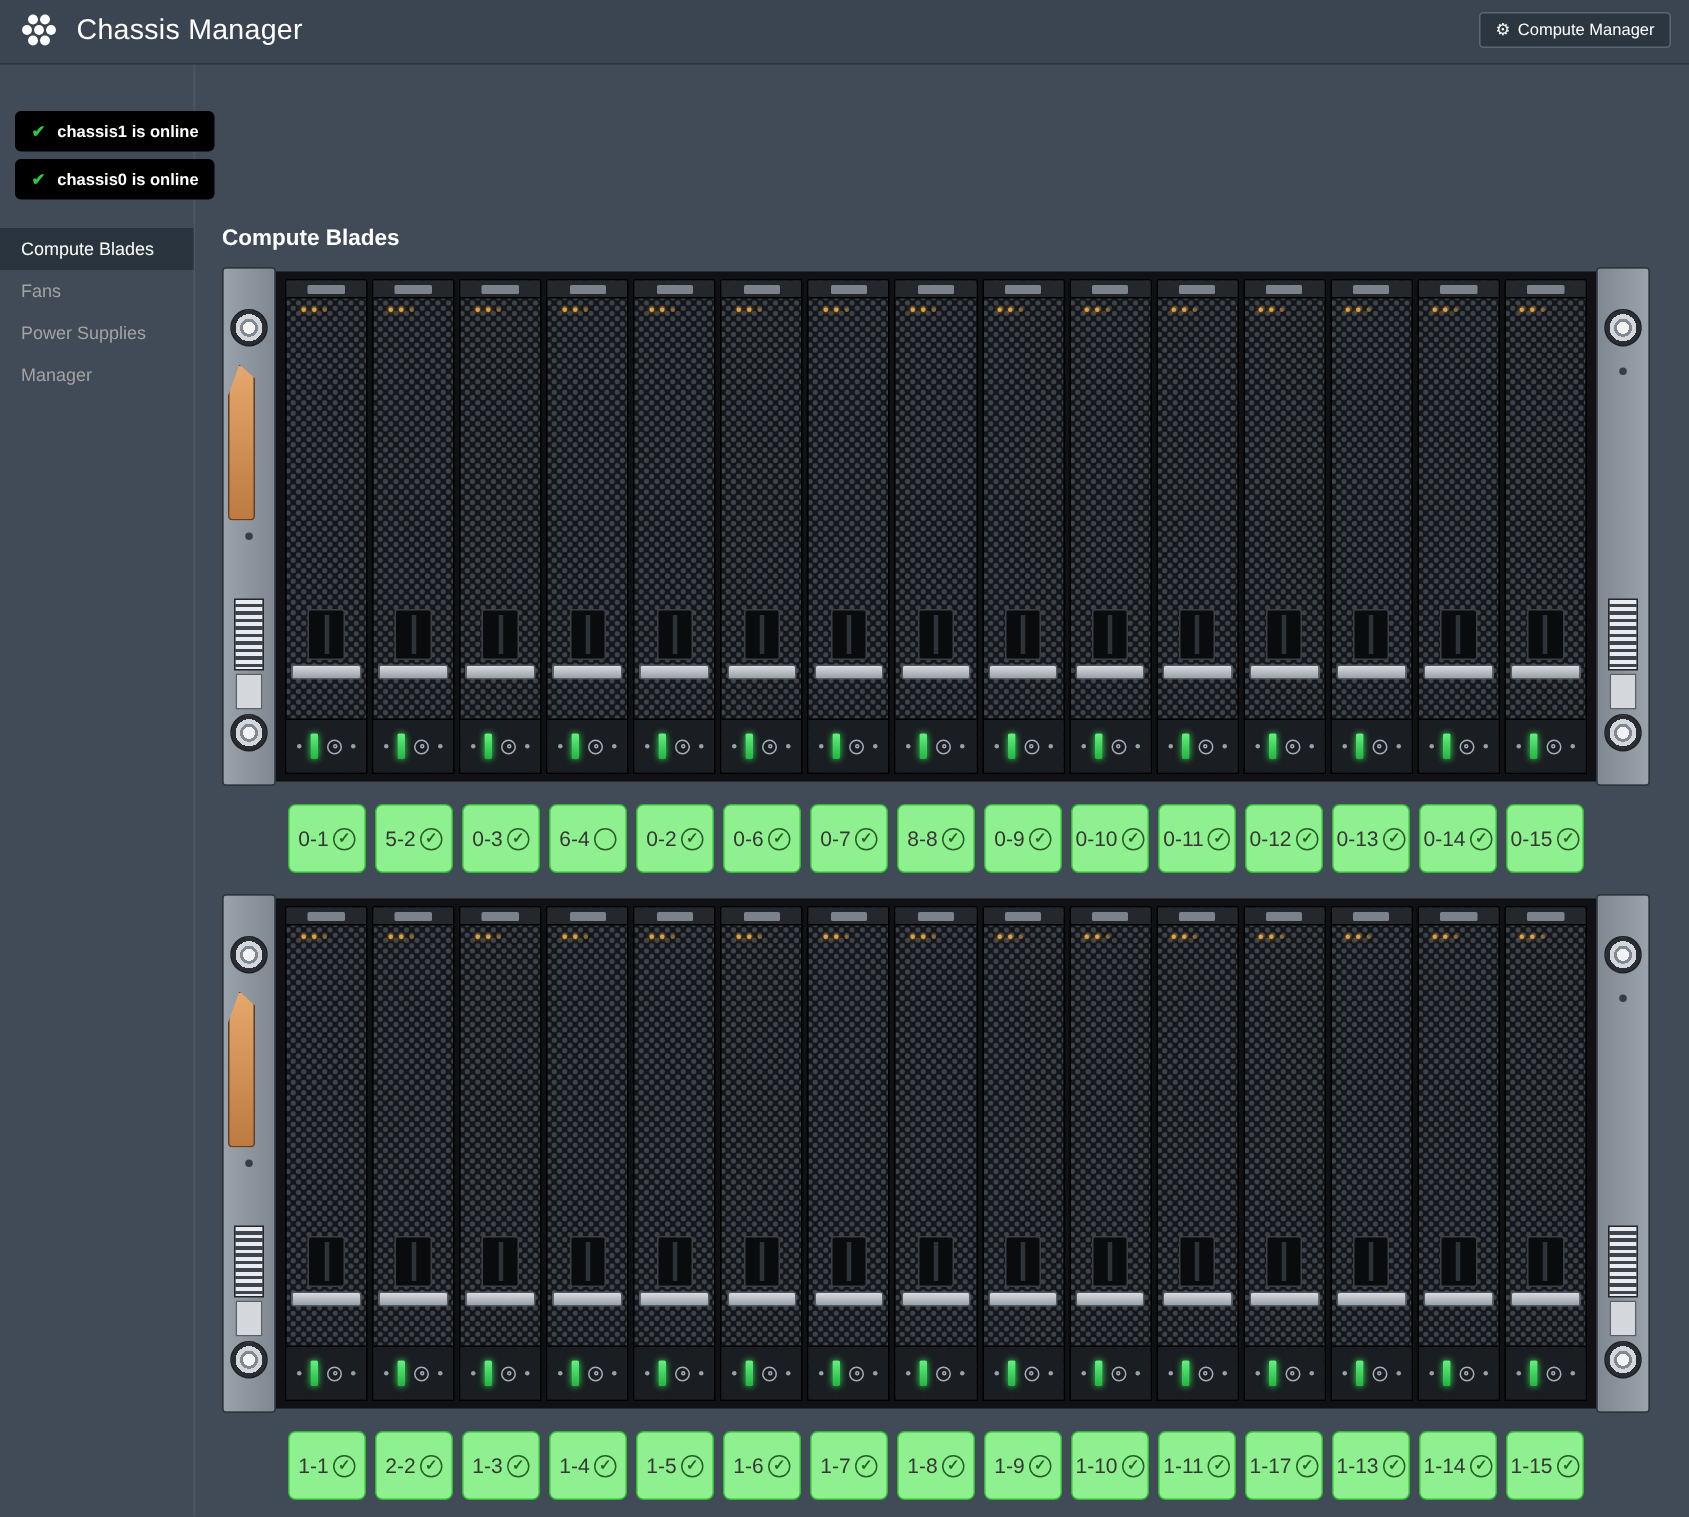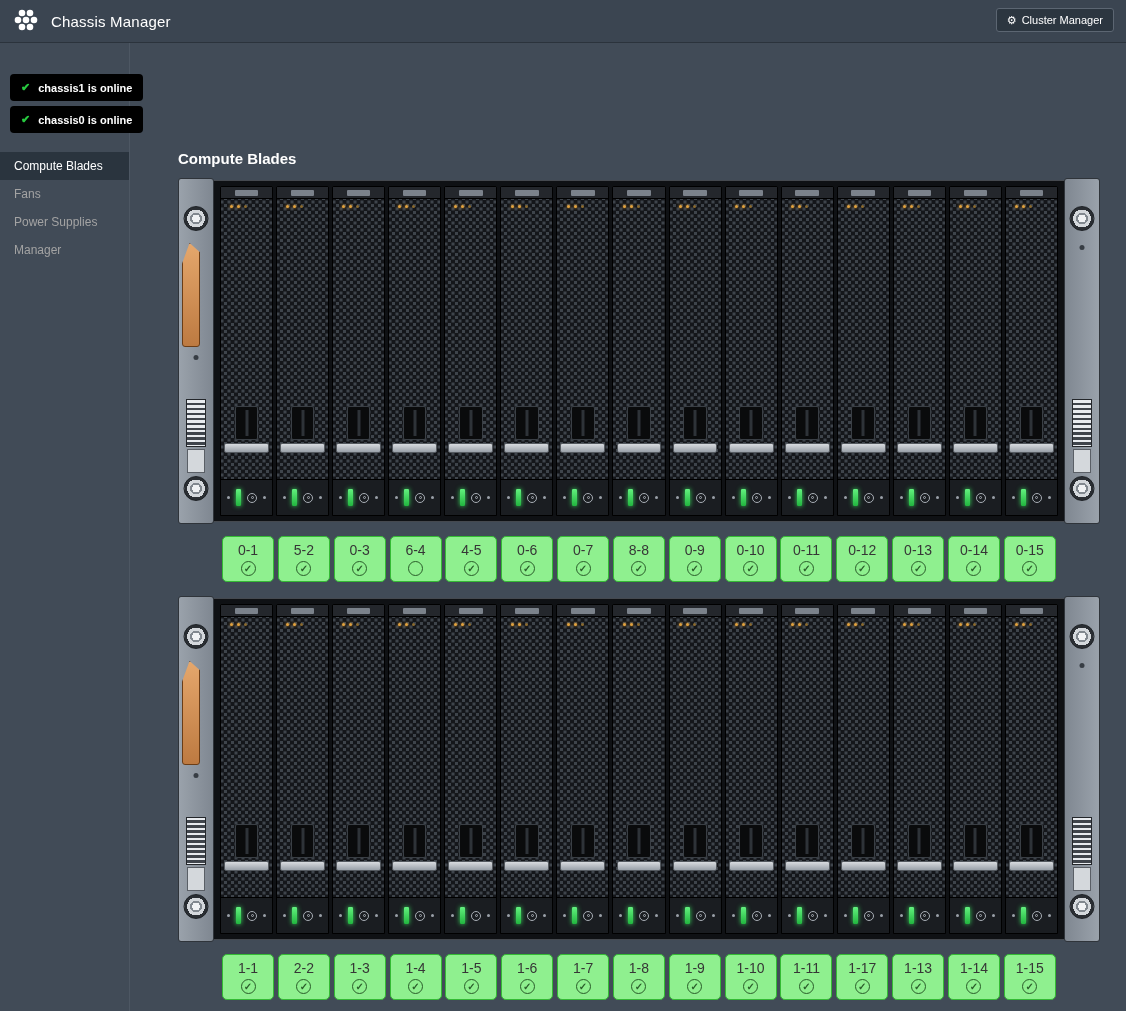--- a/index.html
+++ b/index.html
@@ -10,40 +10,40 @@
     font-family:"Liberation Sans", sans-serif;
     position:relative;
   }
 
   
   .navbar {
     height:43px; background:#3b4551; border-bottom:1px solid #2b333c;
     display:flex; align-items:center; padding:0 12px; position:relative;
   }
   .logo { display:flex; align-items:center; }
-  .navbar-title { color:#ffffff; font-size:15px; margin-left:11px; font-weight:400; letter-spacing:.2px; }
+  .navbar-title { color:#ffffff; font-size:19px; margin-left:11px; font-weight:400; letter-spacing:.2px; }
   .cluster-btn {
     position:absolute; right:12px; top:8px;
     background:#2c3640; border:1px solid #5c6672; border-radius:3px;
     color:#fff; font-size:11px; padding:5px 10px;
     display:flex; align-items:center; gap:5px; cursor:pointer;
   }
   .cluster-btn .gear { font-size:11px; line-height:11px; }
 
   
   .alerts { position:absolute; left:10px; top:74px; display:flex; flex-direction:column; gap:5px; z-index:5; }
   .alert {
     background:#000; color:#fff; font-size:11px; font-weight:bold;
     padding:7px 11px; border-radius:4px; display:flex; align-items:center; gap:8px;
     width:max-content;
   }
   .alert .check { color:#27c93f; font-size:11px; }
 
   
-  .page { display:flex; height:calc(100% - 43px);gap:30px; }
+  .page { display:flex; height:calc(100% - 43px); }
   .sidebar { width:130px; border-right:1px solid #4d5763; padding-top:109px; }
   .nav-item { padding:7px 14px; font-size:12px; color:#a3a3a3; cursor:pointer; }
   .nav-item.active { background:#2a343e; color:#ffffff; }
   .main { flex:1; padding:0 26px 0 18px; overflow:hidden; }
   .main-heading { color:#fff; font-size:15px; font-weight:bold; margin:106px 0 0 0; line-height:20px; }
   .chassis-wrap { margin-top:9px; margin-bottom:14px; }
 
   
   .chassis { height:346px; display:flex; position:relative; }
   .ear {
@@ -108,21 +108,21 @@
   .blade-bottom { height:36px; background:#1a1d21; border-top:1px solid #000; display:flex; align-items:center; justify-content:center; gap:6px; }
   .bdot { width:3px; height:3px; border-radius:50%; background:#9aa0a8; }
   .gled { width:5px; height:17px; background:linear-gradient(180deg,#62f27e,#22b53f); border-radius:1px; box-shadow:0 0 5px #3be060; }
   .conn { width:10px; height:10px; border:1px solid #a8aeb5; border-radius:50%; position:relative; }
   .conn:after { content:""; position:absolute; inset:2.5px; border-radius:50%; border:1px solid #a8aeb5; }
 
   
   .btn-row { display:flex; justify-content:space-between; margin:12px 44px 0 44px; }
   .blade-btn {
     width:52px; height:46px; background:#8ff08f; border:1px solid #34bb34; border-radius:5px;
-    display:flex; flex-direction:column; align-items:center; justify-content:center; gap:3px;
+    display:flex; flex-direction:row; align-items:center; justify-content:center; gap:3px;
     cursor:pointer; padding:0;
   }
   .blade-btn .lbl { font-size:14px; color:#363636; font-family:"Liberation Sans",sans-serif; }
   .btn-ico {
     width:15px; height:15px; border:1.5px solid #2a5d2a; border-radius:50%;
     color:#2a5d2a; font-size:10px; line-height:13px; text-align:center; font-weight:bold;
   }
 </style>
 </head>
 <body>
@@ -137,21 +137,21 @@
           <circle cx="14" cy="13" r="3.3"></circle>
           <circle cx="22" cy="13" r="3.3"></circle>
         <circle cx="10" cy="20" r="3.3"></circle>
           <circle cx="18" cy="20" r="3.3"></circle>
       </g>
     </svg>
   </span>
   <span class="navbar-title">Chassis Manager</span>
   <button class="cluster-btn">
     <span class="gear">⚙</span>
-    <span>Cluster Manager</span>
+    <span>Compute Manager</span>
   </button>
 </header>
 
 <div class="alerts">
     <div class="alert">
     <span class="check">✔</span>
     <span class="alert-text">chassis1 is online</span>
   </div>
     <div class="alert">
     <span class="check">✔</span>
@@ -532,21 +532,21 @@
   </button>
             <button class="blade-btn">
     <span class="lbl">0-3</span>
     <span class="btn-ico">✓</span>
   </button>
             <button class="blade-btn">
     <span class="lbl">6-4</span>
     <span class="btn-ico"></span>
   </button>
             <button class="blade-btn">
-    <span class="lbl">4-5</span>
+    <span class="lbl">0-2</span>
     <span class="btn-ico">✓</span>
   </button>
             <button class="blade-btn">
     <span class="lbl">0-6</span>
     <span class="btn-ico">✓</span>
   </button>
             <button class="blade-btn">
     <span class="lbl">0-7</span>
     <span class="btn-ico">✓</span>
   </button>

